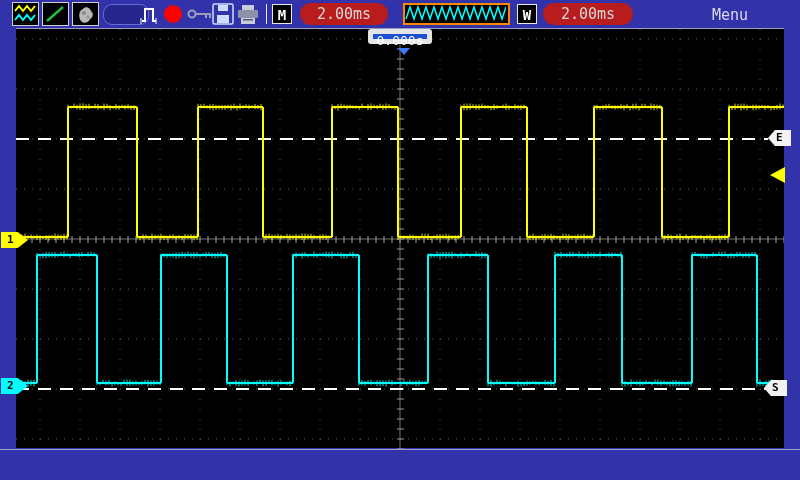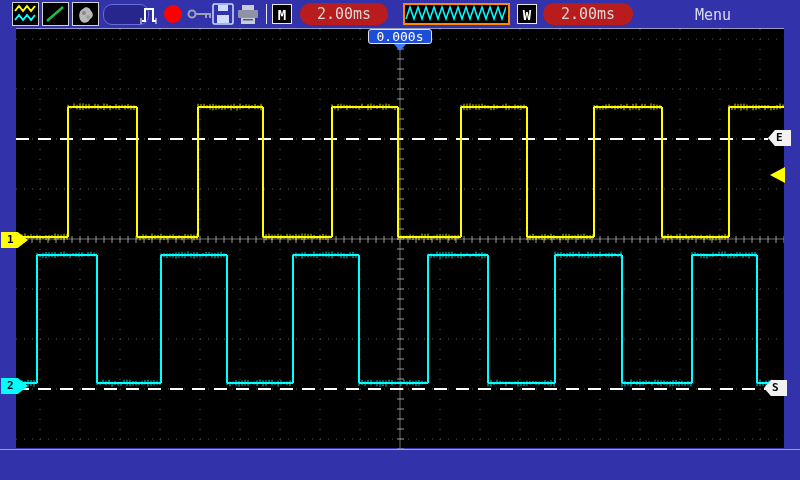--- a/index.html
+++ b/index.html
@@ -7,26 +7,26 @@
     font-family:"DejaVu Sans Mono","Liberation Mono",monospace;overflow:hidden;}
   .abs{position:absolute;}
   
   .iconbox{position:absolute;top:2px;width:27px;height:24px;background:#000;border:1px solid #d0d0d0;box-sizing:border-box;}
   .slot{position:absolute;left:103px;top:4px;width:44px;height:19px;border:1px solid #6a6ad8;border-radius:9px;background:#26268c;}
   .letterbox{position:absolute;top:4px;width:20px;height:20px;background:#000;border:1px solid #e8e8e8;
     color:#fff;font-size:14px;font-weight:bold;text-align:center;line-height:20px;box-sizing:border-box;}
   .pill{position:absolute;background:#b91c1c;border-radius:11px;color:#d8d8d8;font-size:15px;
     display:flex;align-items:center;justify-content:center;}
   .sepw{position:absolute;width:1px;background:#e8e8e8;}
-  #menu{position:absolute;left:695px;top:6px;width:70px;color:#d8d8f0;font-size:15px;cursor:default;}
+  #menu{position:absolute;left:695px;top:6px;width:70px;text-align:center;color:#d8d8f0;font-size:15px;cursor:default;}
   #wavebox{position:absolute;left:403px;top:3px;width:107px;height:22px;background:#000;
     border:2px solid #ff8800;box-sizing:border-box;}
   
   #plot{position:absolute;left:16px;top:28px;width:768px;height:420px;background:#000;border-top:1px solid #9a9ac0;box-sizing:border-box;}
-  #trig-tag{position:absolute;height:15px;width:64px;background:#1d4ed8;border:1px solid #e5e5e5;border-radius:3px;
+  #trig-tag{position:absolute;height:15px;width:64px;background:#1d4ed8;border:5px solid #e5e5e5;border-radius:3px;
     color:#fff;font-size:13px;text-align:center;line-height:14px;box-sizing:border-box;}
   #trig-tag::after{content:"";position:absolute;left:25px;top:14px;border:6px solid transparent;border-top:7px solid #3d7bf7;}
   .chmark{position:absolute;left:1px;width:27px;height:16px;color:#000;font-size:11px;font-weight:bold;
     line-height:16px;padding-left:6px;box-sizing:border-box;
     clip-path:polygon(0 0,62% 0,100% 50%,62% 100%,0 100%);}
   .rtag{position:absolute;width:23px;height:16px;background:#f2f2f2;color:#000;font-size:11px;font-weight:bold;
     line-height:16px;padding-left:8px;box-sizing:border-box;
     clip-path:polygon(0 50%,30% 0,100% 0,100% 100%,30% 100%);}
   #trig-level{position:absolute;width:15px;height:16px;background:#ffff00;
     clip-path:polygon(100% 0,100% 100%,0 50%);}

